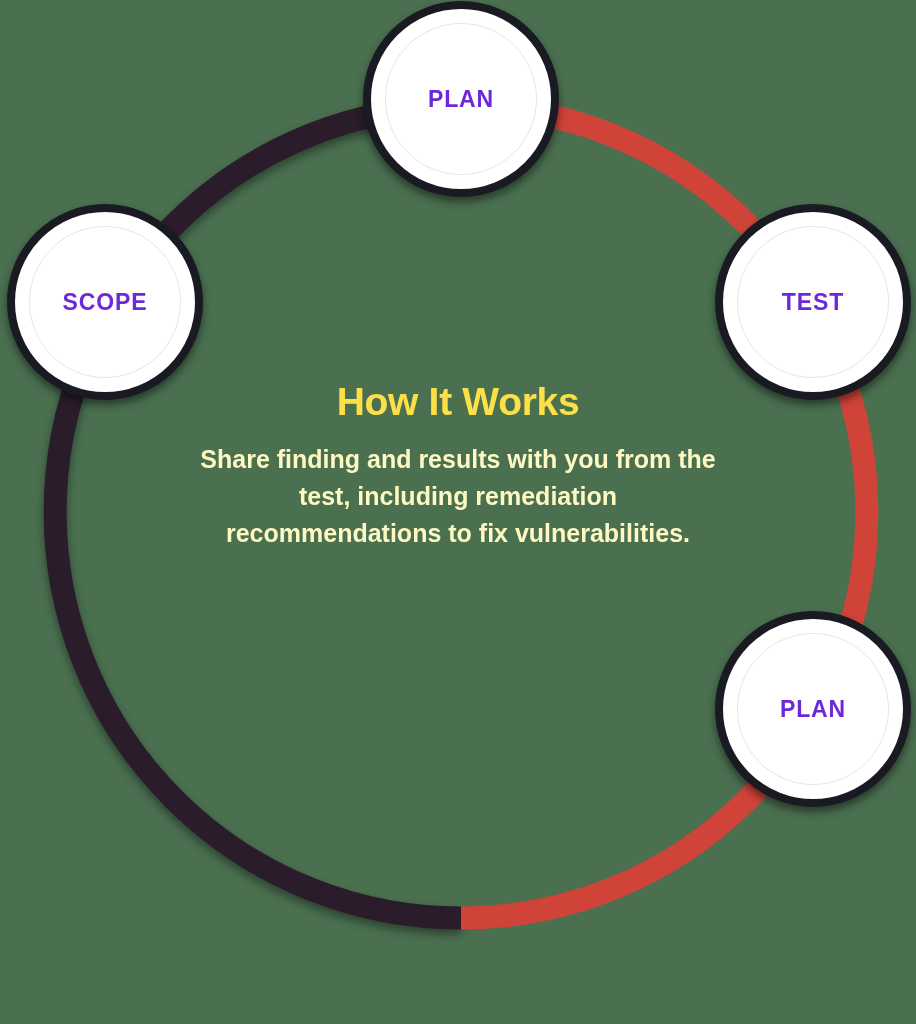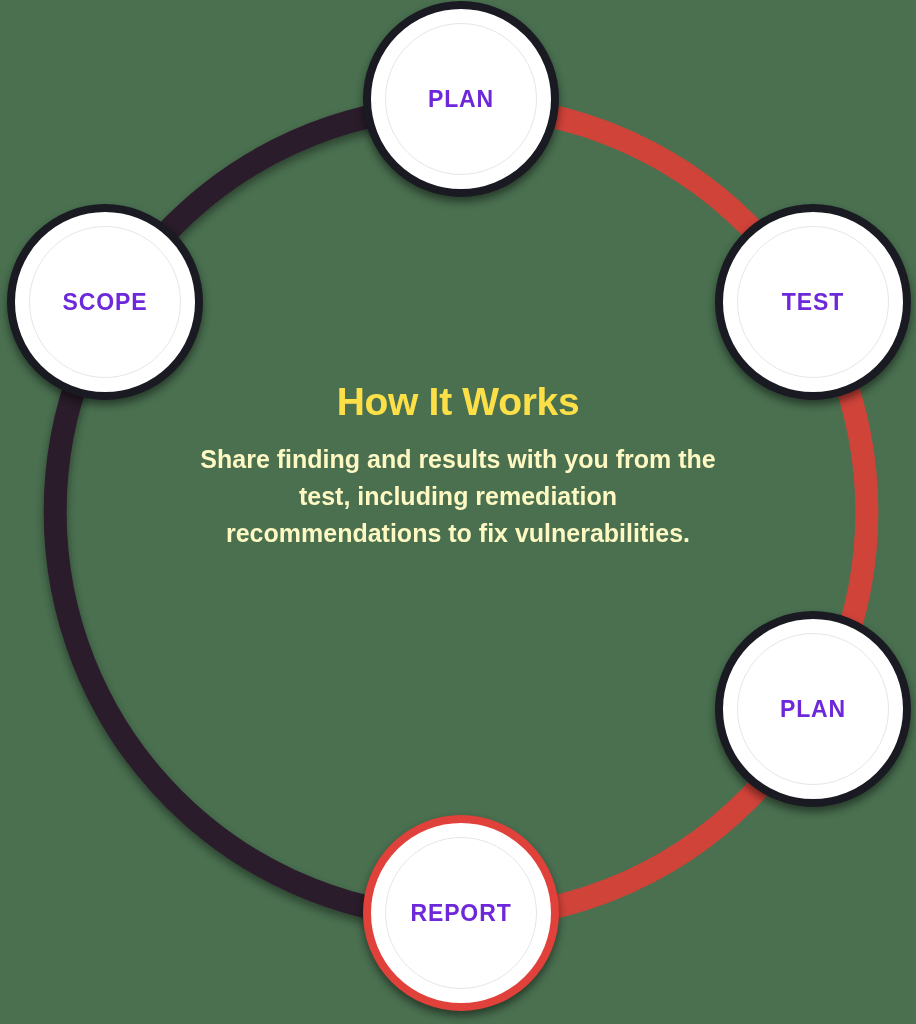--- a/index.html
+++ b/index.html
@@ -136,24 +136,20 @@
   <div class="node dark n-scope">
     <span class="node-inner-ring"></span>
     <span class="node-label">TEST</span>
   </div>
 
   <div class="node dark n-test">
     <span class="node-inner-ring"></span>
     <span class="node-label">PLAN</span>
   </div>
 
-  <div class="node active n-report">
-    <span class="node-inner-ring"></span>
-    <span class="node-label">REPORT</span>
-  </div>
 
 
   <div class="node dark n-retest">
     <span class="node-inner-ring"></span>
     <span class="node-label">SCOPE</span>
   </div>
 
 </div>
 
 </body></html>

